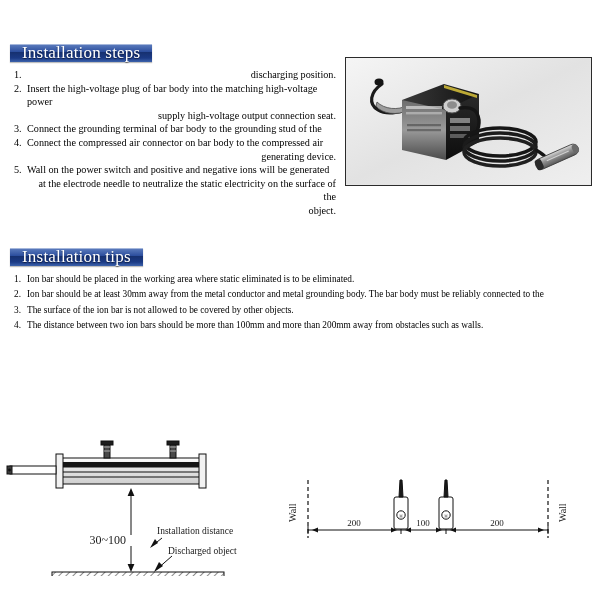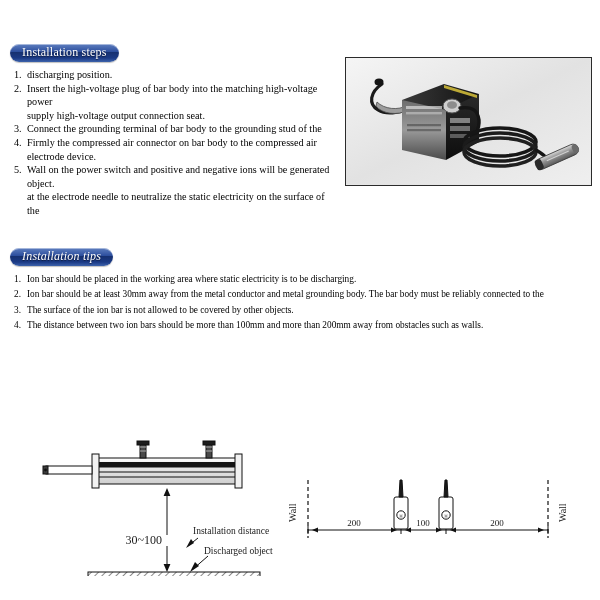--- a/index.html
+++ b/index.html
@@ -14,38 +14,38 @@
     font-family: "Liberation Serif", "DejaVu Serif", serif;
     color: #000000;
     overflow: hidden;
   }
 
   
   .badge {
     position: absolute;
     display: inline-block;
     padding: 2px 12px 3px 12px;
-    border-radius: 9px;
+    border-radius: 0;
     color: #ffffff;
-    font-size: 12px;
+    font-size: 17px;
     line-height: 13px;
     letter-spacing: .2px;
     white-space: nowrap;
     background: linear-gradient(180deg,
                 #5f7fc0 0%,
                 #2d4f9e 42%,
                 #16306f 44%,
                 #1b3a85 78%,
                 #3d63ac 100%);
     box-shadow: inset 0 1px 0 rgba(255,255,255,.45),
                 0 1px 1px rgba(0,0,0,.25);
     text-shadow: 0 1px 1px rgba(0,0,0,.5);
   }
   #badge-steps { left: 10px; top: 44px; }
-  #badge-tips  { left: 10px; top: 248px; font-style: italic; }
+  #badge-tips  { left: 10px; top: 248px; }
 
   
   .steps-list {
     position: absolute;
     left: 14px;
     top: 68px;
     width: 322px;
     font-size: 10.2px;
     line-height: 13.6px;
   }
@@ -60,21 +60,21 @@
   .li {
     display: flex;
     align-items: flex-start;
   }
   .li-num {
     width: 13px;
     flex: 0 0 13px;
     text-align: left;
   }
   .li-txt { flex: 1 1 auto; }
-  .li-txt .ind { display: block; }
+  .li-txt .ind { display: block; text-align: right; }
   .tips-list .li-txt .ind { padding-left: 6px; }
 
   
   #photo-frame {
     position: absolute;
     left: 345px;
     top: 57px;
     width: 247px;
     height: 129px;
     border: 1.5px solid #2b2b2b;
@@ -84,21 +84,20 @@
   }
   #photo-frame svg { display: block; }
 
   
   #diagram-left {
     position: absolute;
     left: 0px;
     top: 436px;
     width: 262px;
     height: 140px;
-    padding-left: 36px;
   }
   #diagram-right {
     position: absolute;
     left: 266px;
     top: 470px;
     width: 334px;
     height: 95px;
   }
   .dtext {
     font-family: "Liberation Serif", "DejaVu Serif", serif;
@@ -118,25 +117,25 @@
     <div class="li">
       <span class="li-num">2.</span>
       <span class="li-txt"><span>Insert the high-voltage plug of bar body into the matching high-voltage power</span> <span class="ind">supply high-voltage output connection seat.</span></span>
     </div>
     <div class="li">
       <span class="li-num">3.</span>
       <span class="li-txt"><span>Connect the grounding terminal of bar body to the grounding stud of the</span> </span>
     </div>
     <div class="li">
       <span class="li-num">4.</span>
-      <span class="li-txt"><span>Firmly the compressed air connector on bar body to the compressed air</span> <span class="ind">electrode device.</span></span>
+      <span class="li-txt"><span>Connect the compressed air connector on bar body to the compressed air</span> <span class="ind">generating device.</span></span>
     </div>
     <div class="li">
       <span class="li-num">5.</span>
-      <span class="li-txt"><span>Wall on the power switch and positive and negative ions will be generated</span> <span class="ind">object.</span> <span class="ind">at the electrode needle to neutralize the static electricity on the surface of the</span></span>
+      <span class="li-txt"><span>Wall on the power switch and positive and negative ions will be generated</span> <span class="ind">at the electrode needle to neutralize the static electricity on the surface of the</span> <span class="ind">object.</span></span>
     </div>
   </div>
 
 <div id="photo-frame">
   <svg width="244" height="126" viewBox="0 0 244 126">
     <defs>
       <linearGradient id="bgg" x1="0" y1="0" x2="1" y2="1">
         <stop offset="0" stop-color="#f5f5f5"></stop>
         <stop offset="0.5" stop-color="#e2e2e2"></stop>
         <stop offset="1" stop-color="#efefef"></stop>
@@ -197,21 +196,21 @@
       <line x1="200" y1="97" x2="224" y2="97" stroke="#e6e6e6" stroke-width="1.1" opacity="0.75"></line>
     </g>
   </svg>
 </div>
 
 <div class="badge" id="badge-tips">Installation tips</div>
 
 <div class="tips-list" id="tips-list">
     <div class="li">
       <span class="li-num">1.</span>
-      <span class="li-txt"><span>Ion bar should be placed in the working area where static electricity is to be discharging.</span>  </span>
+      <span class="li-txt"><span>Ion bar should be placed in the working area where static eliminated is to be eliminated.</span>  </span>
     </div>
     <div class="li">
       <span class="li-num">2.</span>
       <span class="li-txt"><span>Ion bar should be at least 30mm away from the metal conductor and metal grounding body. The bar body must be reliably connected to the</span> </span>
     </div>
     <div class="li">
       <span class="li-num">3.</span>
       <span class="li-txt"><span>The surface of the ion bar is not allowed to be covered by other objects.</span></span>
     </div>
     <div class="li">

